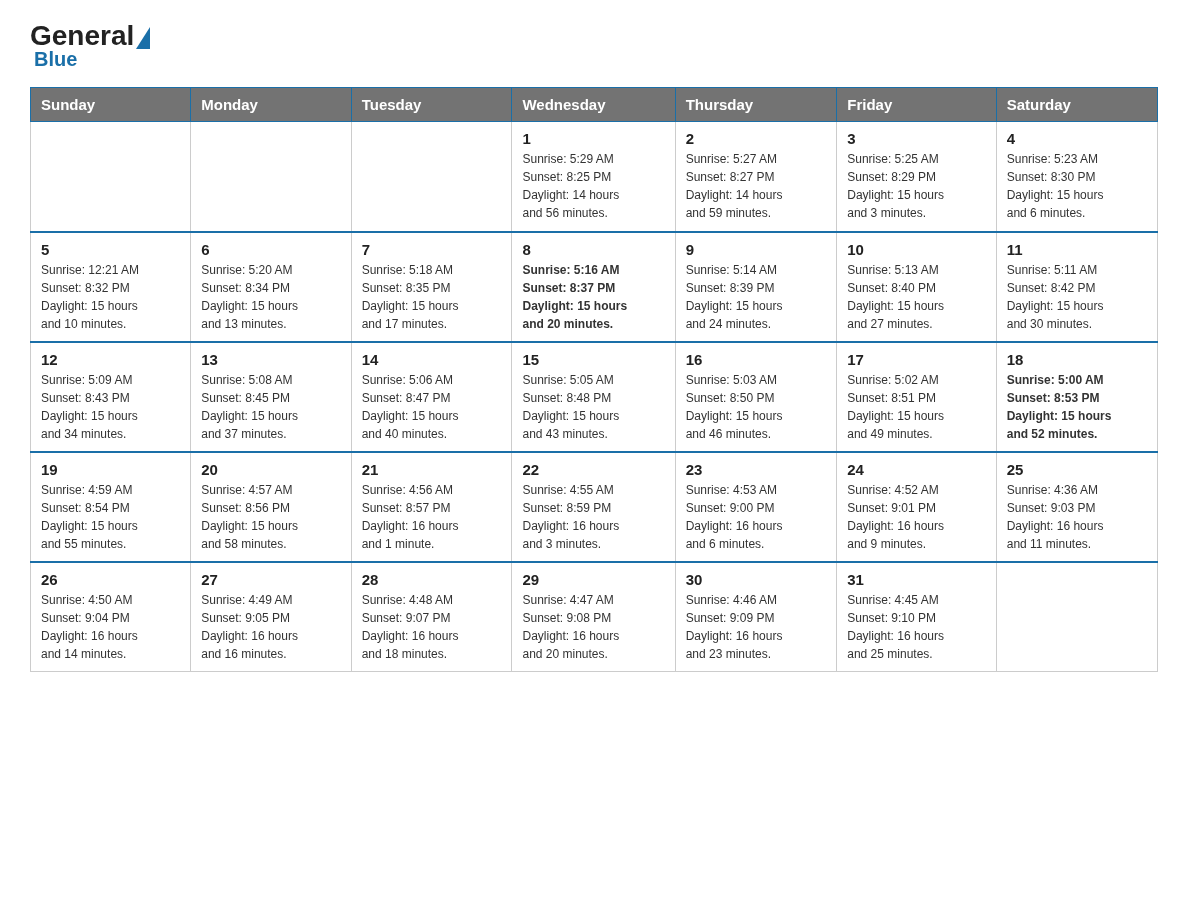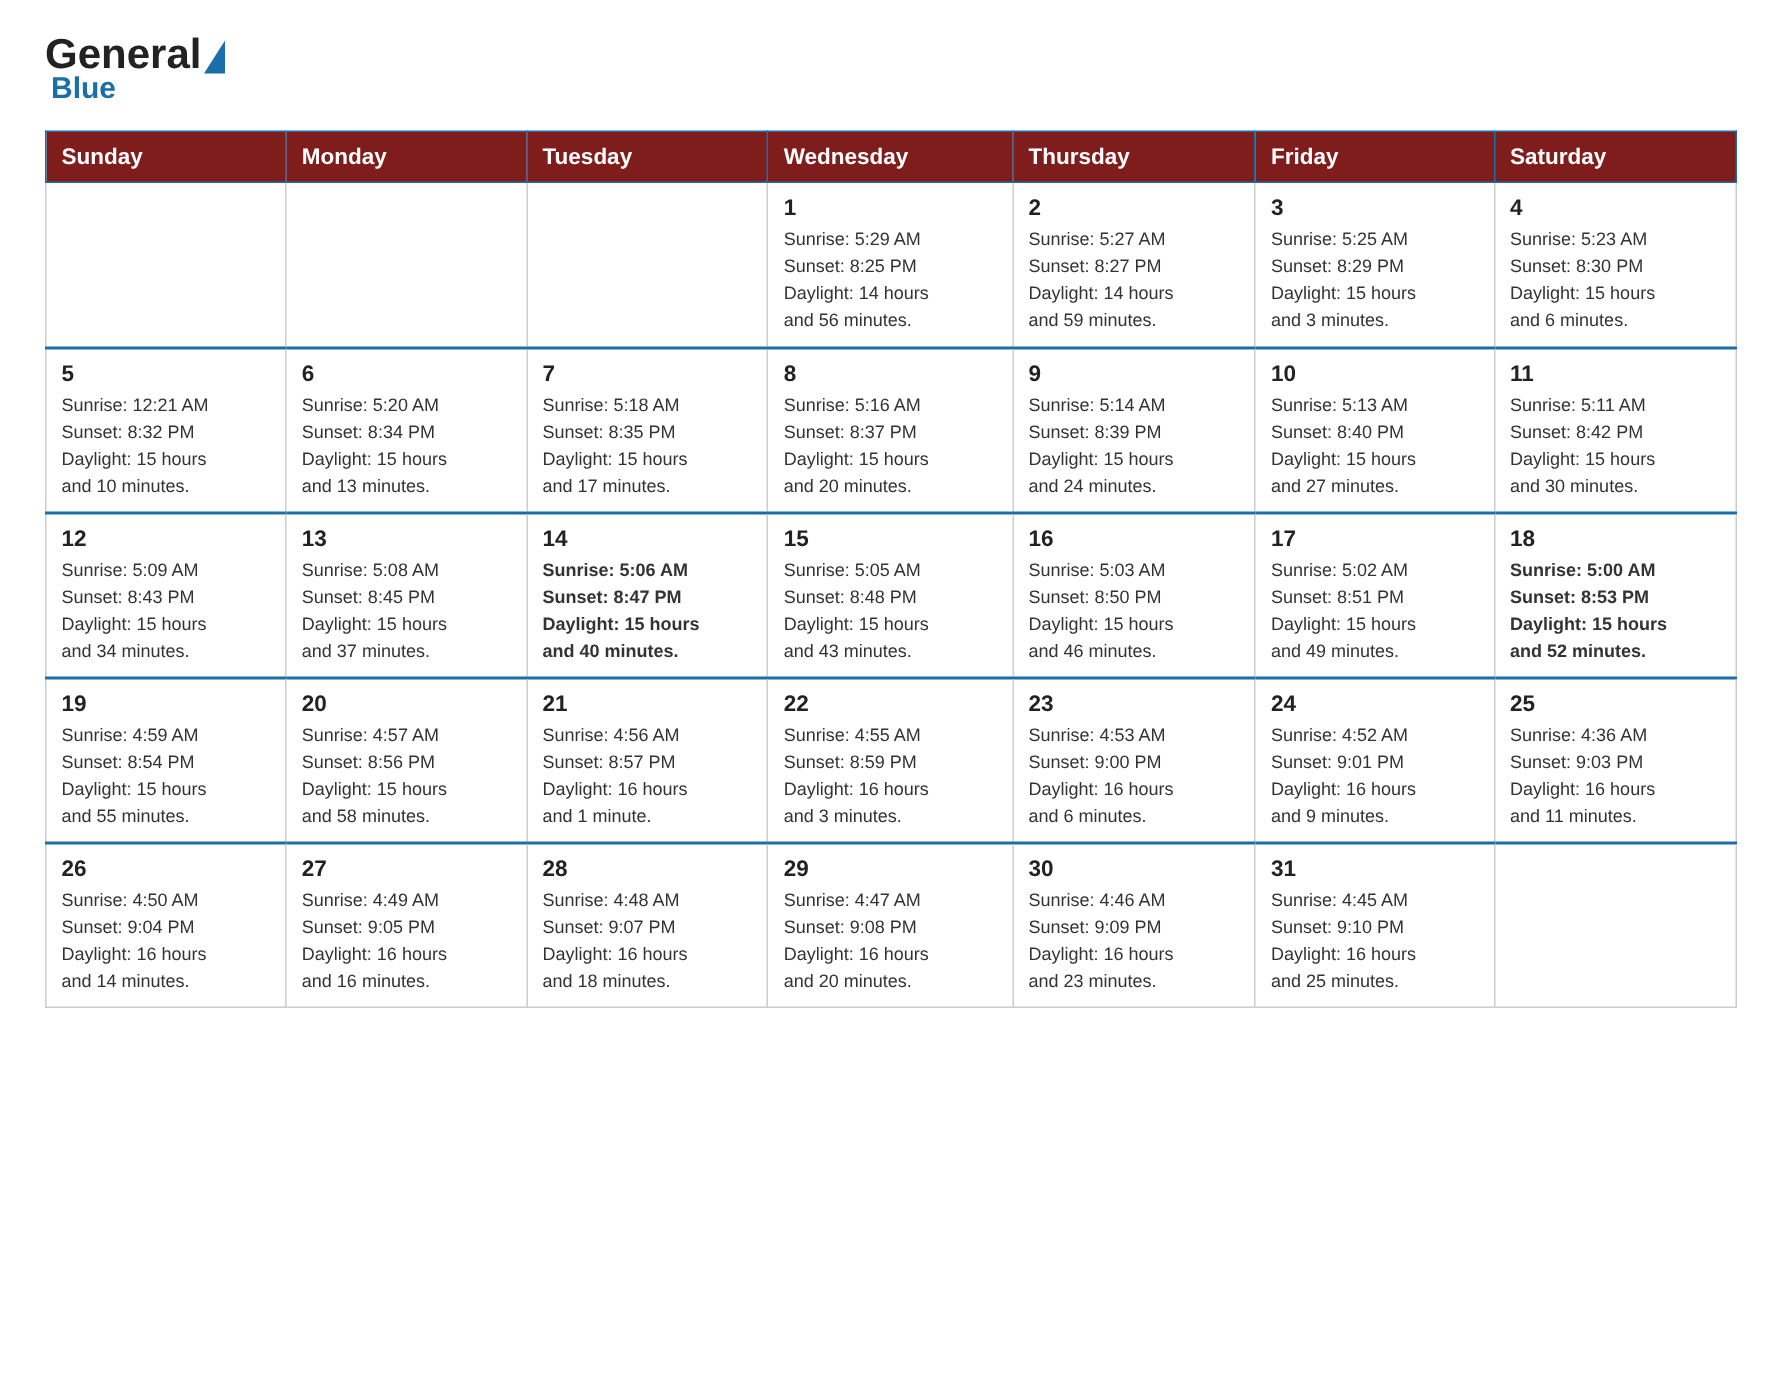--- a/index.html
+++ b/index.html
@@ -65,21 +65,21 @@
       font-size: 22px;
       color: #444444;
       margin-top: 4px;
     }
     .calendar {
       width: 100%;
       border-collapse: collapse;
       border: 1px solid #cccccc;
     }
     .calendar th {
-      background-color: #7f1d1d;
+      background-color: #737373;
       color: #ffffff;
       font-size: 15px;
       font-weight: bold;
       padding: 8px 10px;
       text-align: left;
       border: 1px solid #1a6fa8;
     }
     .calendar td {
       vertical-align: top;
       padding: 8px 10px;
@@ -191,21 +191,21 @@
         </td>
         <td>
           <span class="day-number">7</span>
           <div class="day-info" style="white-space: pre-line;">Sunrise: 5:18 AM
 Sunset: 8:35 PM
 Daylight: 15 hours
 and 17 minutes.</div>
         </td>
         <td>
           <span class="day-number">8</span>
-          <div class="day-info" style="white-space: pre-line;">Sunrise: 5:16 AM
+          <div class="day-info" style="white-space: pre-line; font-weight: bold;">Sunrise: 5:16 AM
 Sunset: 8:37 PM
 Daylight: 15 hours
 and 20 minutes.</div>
         </td>
         <td>
           <span class="day-number">9</span>
           <div class="day-info" style="white-space: pre-line;">Sunrise: 5:14 AM
 Sunset: 8:39 PM
 Daylight: 15 hours
 and 24 minutes.</div>
@@ -235,21 +235,21 @@
         </td>
         <td>
           <span class="day-number">13</span>
           <div class="day-info" style="white-space: pre-line;">Sunrise: 5:08 AM
 Sunset: 8:45 PM
 Daylight: 15 hours
 and 37 minutes.</div>
         </td>
         <td>
           <span class="day-number">14</span>
-          <div class="day-info" style="white-space: pre-line; font-weight: bold;">Sunrise: 5:06 AM
+          <div class="day-info" style="white-space: pre-line;">Sunrise: 5:06 AM
 Sunset: 8:47 PM
 Daylight: 15 hours
 and 40 minutes.</div>
         </td>
         <td>
           <span class="day-number">15</span>
           <div class="day-info" style="white-space: pre-line;">Sunrise: 5:05 AM
 Sunset: 8:48 PM
 Daylight: 15 hours
 and 43 minutes.</div>

